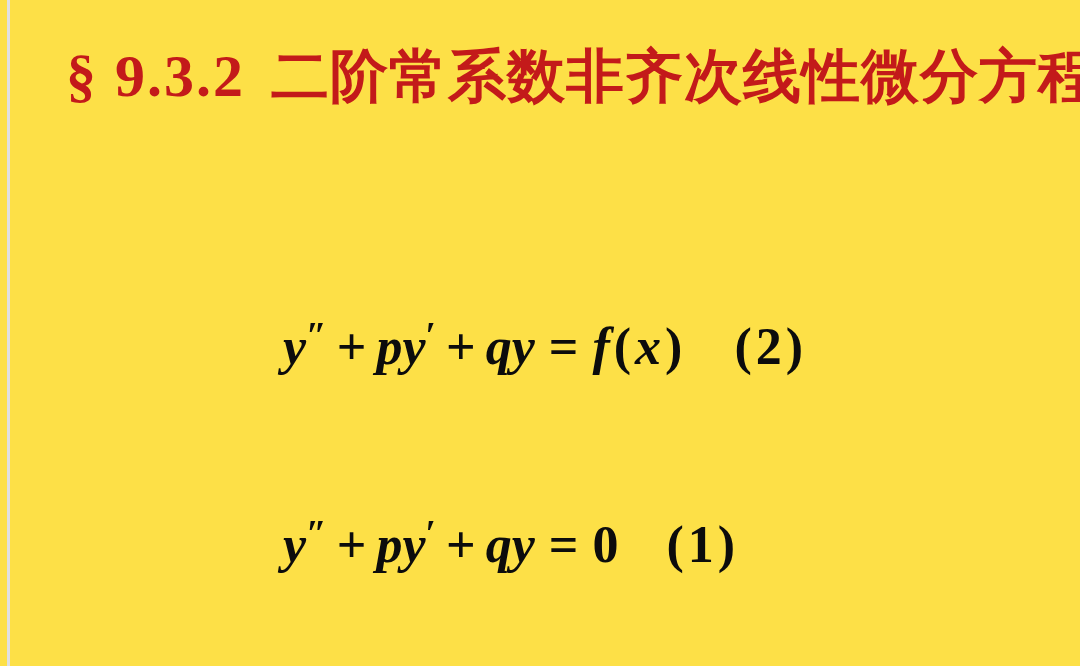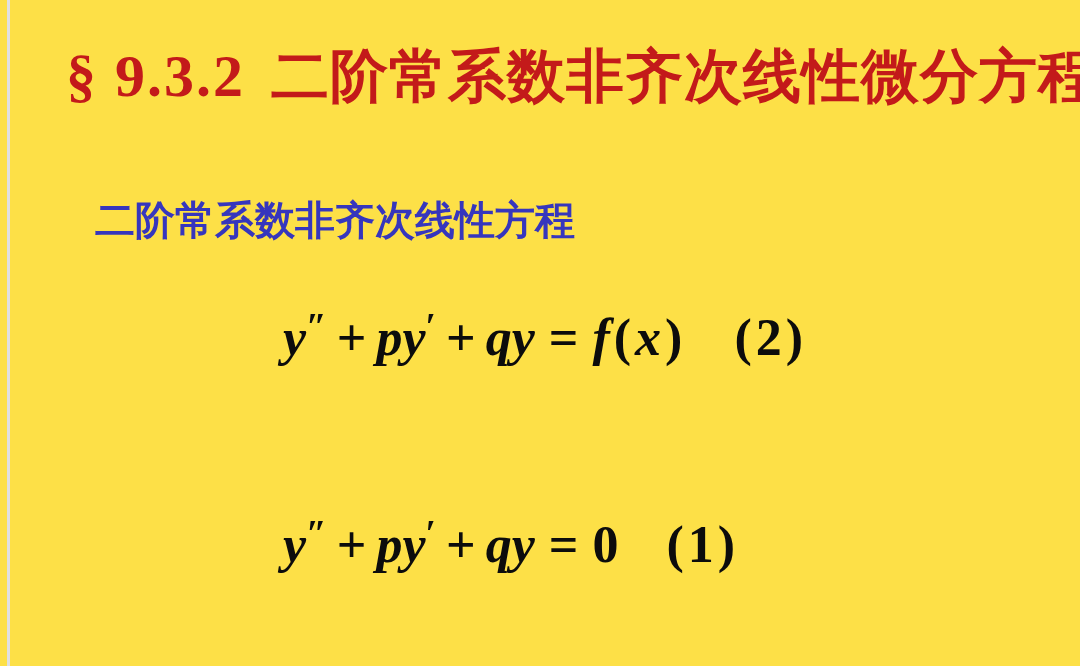--- a/index.html
+++ b/index.html
@@ -49,21 +49,21 @@
   .lbl-hom{top:400px;}
   .formula{
     position:absolute;left:283px;
     color:var(--formula-black);
     font-family:"Liberation Serif","DejaVu Serif",serif;
     font-weight:bold;
     font-size:52px;
     line-height:72px;
     white-space:nowrap;
   }
-  .f2{top:291px;}
+  .f2{top:300px;}
   .f1{top:498px;text-align:right;}
   .v{font-style:italic;}
   .prime{
     font-style:normal;
     font-size:0.72em;
     vertical-align:0.42em;
     letter-spacing:0;
   }
   .op{margin:0 10px;font-style:normal;}
   .eqsign{margin:0 14px;font-style:normal;}
@@ -91,21 +91,20 @@
 </style>
 </head>
 <body>
 
 <div class="slide">
 
   <div class="left-border"></div>
 
   <h1 class="title"><span class="sec">§ 9.3.2</span><span class="ttl-cn">二阶常系数非齐次线性微分方程</span></h1>
 
-  <div class="blue-label lbl-nonhom">二阶常系数非齐次线性方程</div>
 
   <div class="formula f2"><span class="v">y</span><span class="prime">″</span><span class="op">+</span><span class="v">p</span><span class="v">y</span><span class="prime">′</span><span class="op">+</span><span class="v">q</span><span class="v">y</span><span class="eqsign">=</span><span class="v">f</span><span class="paren">(</span><span class="v">x</span><span class="paren">)</span><span class="eq-num">(2)</span></div>
 
 
   <div class="formula f1"><span class="v">y</span><span class="prime">″</span><span class="op">+</span><span class="v">p</span><span class="v">y</span><span class="prime">′</span><span class="op">+</span><span class="v">q</span><span class="v">y</span><span class="eqsign">=</span><span>0</span><span class="eq-num">(1)</span></div>
 
 
 </div>
 
 </body></html>

